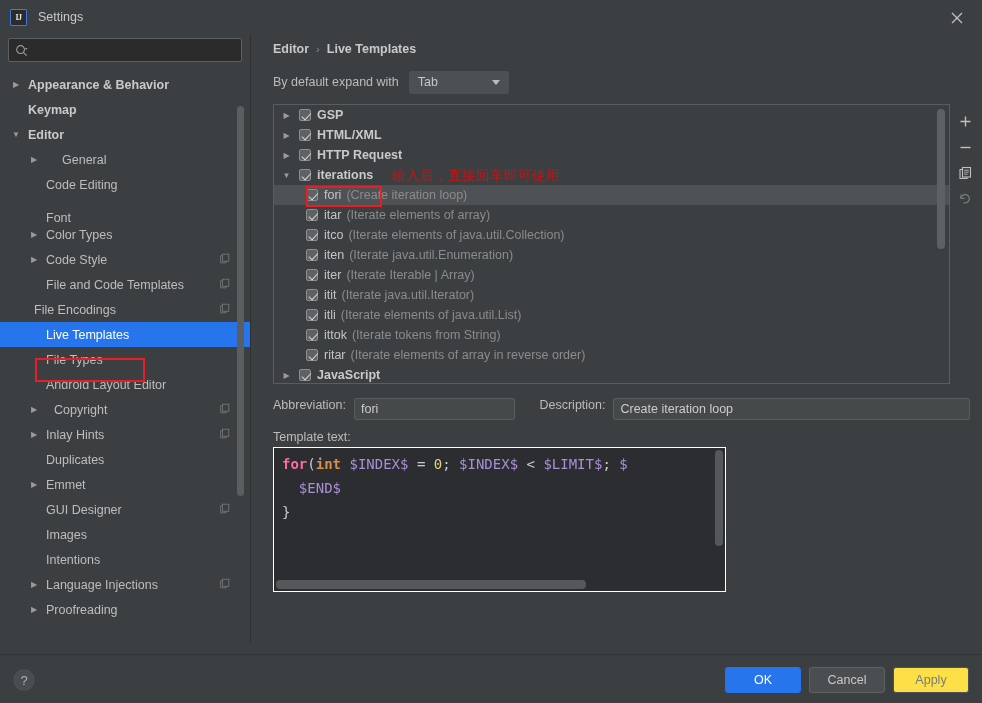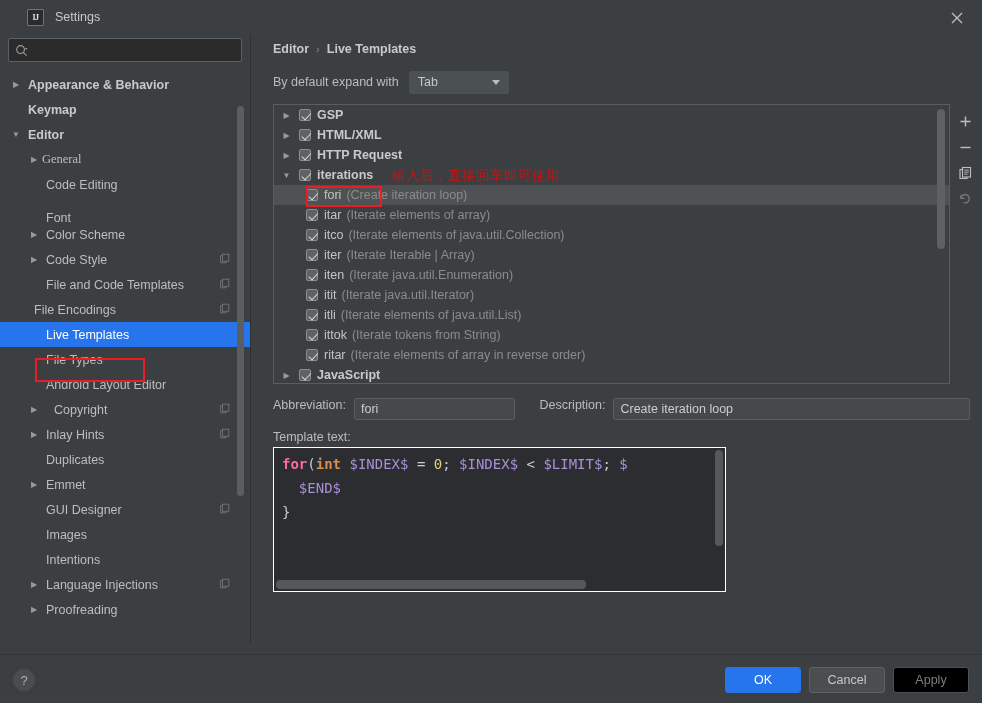--- a/index.html
+++ b/index.html
@@ -9,21 +9,21 @@
     font-family: "Liberation Sans", "DejaVu Sans", sans-serif;
     font-size: 12px;
     color: #bbbbbb;
     overflow: hidden;
   }
   .window { position: relative; width: 982px; height: 703px; background: #3c3f41; }
 
   
   .titlebar {
     height: 34px; background: #3c3f41;
-    display: flex; align-items: center; padding: 0 8px 0 10px; margin-left: 17px;
+    display: flex; align-items: center; padding: 0 8px 0 10px;
   }
   .ij-logo {
     width: 17px; height: 17px; border: 1.5px solid #3d7bdb; border-radius: 1px;
     background: #2b2b2b; position: relative; flex: 0 0 auto;
     display: flex; align-items: center; justify-content: center;
     font-size: 8px; color: #e6e6e6; font-weight: bold; letter-spacing: -0.5px;
     font-family: "Liberation Serif", serif;
   }
   .title-text { margin-left: 11px; font-size: 12.5px; color: #c8c8c8; }
   .close-btn {
@@ -226,21 +226,21 @@
     display: flex; align-items: center; justify-content: center;
     color: #b0b0b0; font-size: 13px; cursor: pointer;
   }
   .btn {
     position: absolute; height: 26px; border-radius: 3px;
     display: flex; align-items: center; justify-content: center;
     font-size: 12.5px; cursor: pointer;
   }
   #ok-btn { left: 725px; top: 667px; width: 76px; background: #2675ec; color: #ffffff; border: 1px solid #2675ec; }
   #cancel-btn { left: 809px; top: 667px; width: 76px; background: #4a4e50; color: #c8c8c8; border: 1px solid #5d6163; }
-  #apply-btn { left: 893px; top: 667px; width: 76px; background: #000000; color: #7a7d7e; border: 1px solid #4e5254; }
+  #apply-btn { left: 893px; top: 667px; width: 76px; background: #fde047; color: #7a7d7e; border: 1px solid #4e5254; }
 </style>
 </head>
 <body>
 
 <div class="window">
 
   <div class="titlebar">
     <div class="ij-logo">
       <span>IJ</span>
     </div>
@@ -271,33 +271,33 @@
         <div class="tree-row top" style="padding-left: 10px;">
           <span class="arrow"></span>
           <span class="lbl" style="margin-left: 4px;">Keymap</span>
         </div>
         <div class="tree-row top" style="padding-left: 10px;">
           <span class="arrow">▼</span>
           <span class="lbl" style="margin-left: 4px;">Editor</span>
         </div>
         <div class="tree-row" style="padding-left: 28px;">
           <span class="arrow">▶</span>
-          <span class="lbl" style="margin-left: 0; font-family: Liberation Serif, serif;">General</span>
+          <span class="lbl" style="margin-left: 20px;">General</span>
         </div>
         <div class="tree-row" style="padding-left: 28px;">
           <span class="arrow"></span>
           <span class="lbl" style="margin-left: 4px;">Code Editing</span>
         </div>
         <div class="tree-row" style="padding-left: 28px;">
           <span class="arrow"></span>
           <span class="lbl" style="margin-left: 4px; margin-top: 16px;">Font</span>
         </div>
         <div class="tree-row" style="padding-left: 28px;">
           <span class="arrow">▶</span>
-          <span class="lbl" style="margin-left: 4px;">Color Scheme</span>
+          <span class="lbl" style="margin-left: 4px;">Color Types</span>
         </div>
         <div class="tree-row" style="padding-left: 28px;">
           <span class="arrow">▶</span>
           <span class="lbl" style="margin-left: 4px;">Code Style</span>
           <span class="copy-ic"><svg width="11" height="11" viewBox="0 0 14 14" aria-hidden="true">
               <rect x="4.5" y="1.5" width="8" height="9" stroke="#9a9a9a" stroke-width="1" fill="none"></rect>
               <path d="M4.5 3.5 H2 V12.5 H9 V10.5" stroke="#9a9a9a" stroke-width="1" fill="none"></path>
             </svg></span>
         </div>
         <div class="tree-row" style="padding-left: 28px;">
@@ -446,28 +446,28 @@
             </div>
             <div class="tmpl-row">
               <span class="indent"></span>
               <span class="cb checked"></span>
               <span class="name">itco</span>
               <span class="desc">(Iterate elements of java.util.Collection)</span>
             </div>
             <div class="tmpl-row">
               <span class="indent"></span>
               <span class="cb checked"></span>
+              <span class="name">iten</span>
+              <span class="desc">(Iterate java.util.Enumeration)</span>
+            </div>
+            <div class="tmpl-row">
+              <span class="indent"></span>
+              <span class="cb checked"></span>
               <span class="name">iter</span>
               <span class="desc">(Iterate Iterable | Array)</span>
-            </div>
-            <div class="tmpl-row">
-              <span class="indent"></span>
-              <span class="cb checked"></span>
-              <span class="name">iten</span>
-              <span class="desc">(Iterate java.util.Enumeration)</span>
             </div>
             <div class="tmpl-row">
               <span class="indent"></span>
               <span class="cb checked"></span>
               <span class="name">itit</span>
               <span class="desc">(Iterate java.util.Iterator)</span>
             </div>
             <div class="tmpl-row">
               <span class="indent"></span>
               <span class="cb checked"></span>

